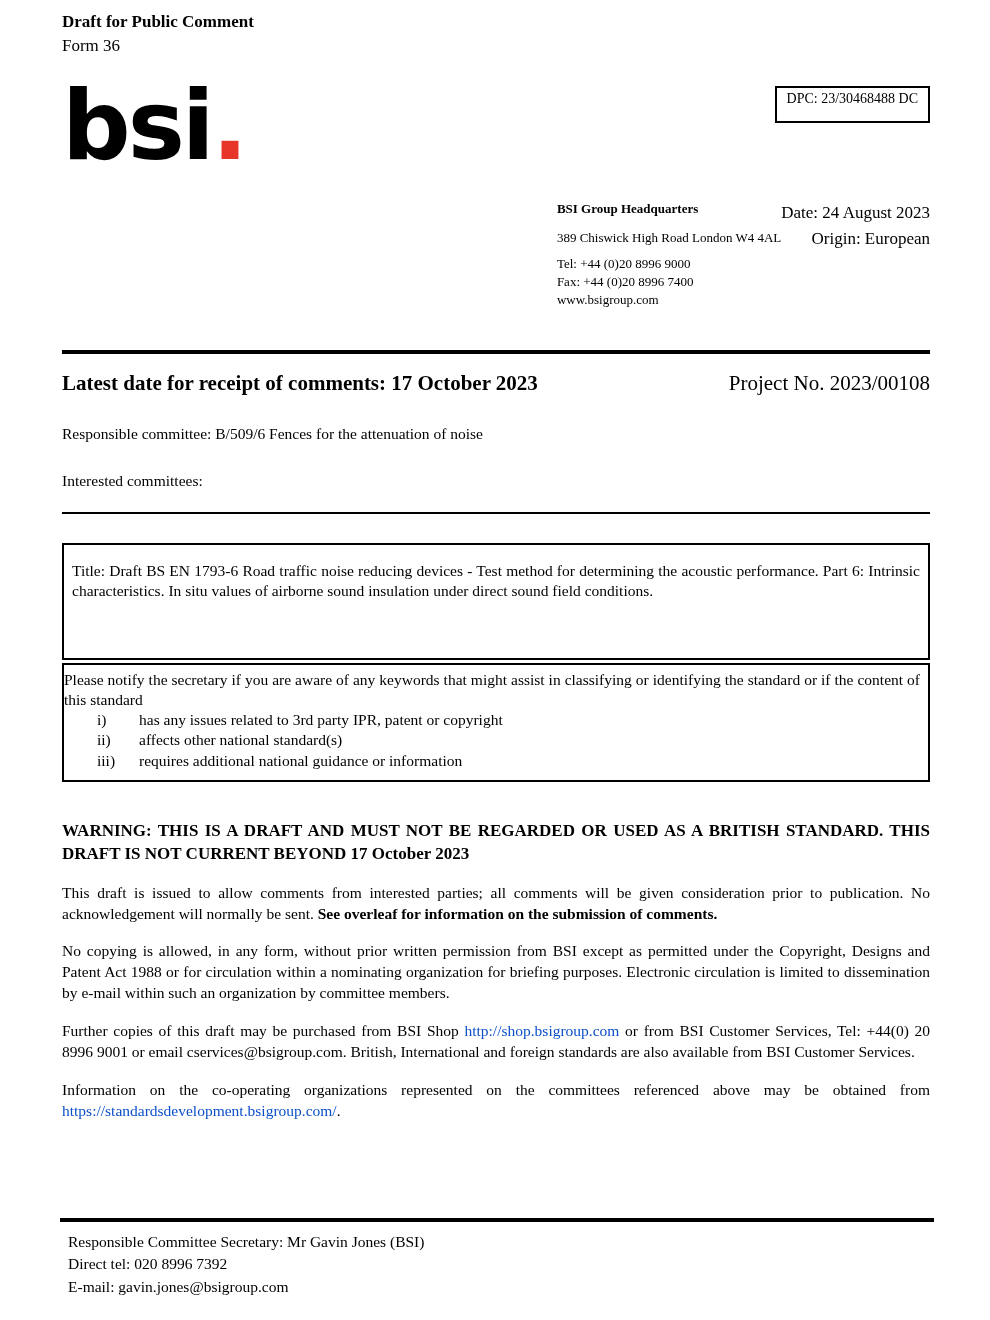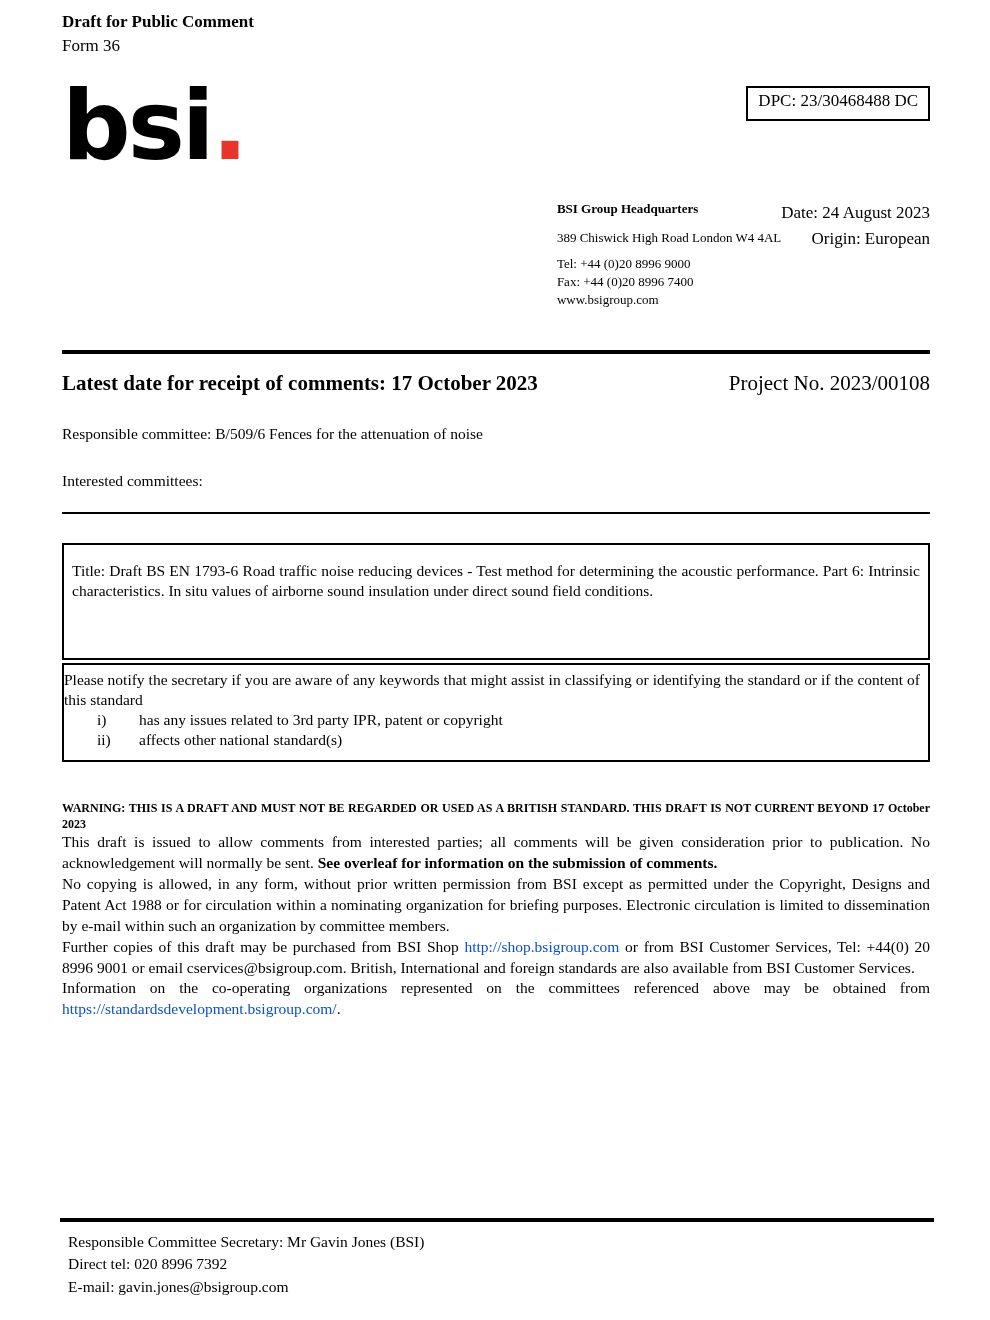--- a/index.html
+++ b/index.html
@@ -13,21 +13,21 @@
 
   .draft-label { font-weight:bold; font-size:17px; }
   .form-row { text-align:left; font-size:17px; margin-top:4px; }
 
   .logo-dpc-row { display:flex; justify-content:space-between; align-items:flex-start; margin-top:30px;gap:44px; }
   .logo {
     font-family:"DejaVu Sans", sans-serif; font-weight:bold;
     font-size:96px; line-height:0.92; letter-spacing:-3px; margin-top:-4px;
   }
   .logo .dot { color:var(--dot-color,#e8352a); }
-  .dpc-box { border:2px solid #000; padding:3px 10px 8px 10px; font-size:17px; white-space:nowrap; }
+  .dpc-box { border:2px solid #000; padding:3px 10px 14px 10px; font-size:14px; white-space:nowrap; }
 
   .addr-meta-row { display:flex; justify-content:flex-end; margin-top:30px; }
   .address { font-size:13px; line-height:1.35; }
   .addr-title { font-weight:bold; margin-bottom:11px; }
   .addr-line1 { margin-bottom:9px; }
   .meta { text-align:right; font-size:17px; line-height:1.5; }
 
   .rule-thick { border:none; border-top:4px solid #000; margin-top:42px; }
   .rule-thin  { border:none; border-top:2px solid #000; margin-top:22px; }
 
@@ -38,23 +38,23 @@
 
   .title-box {
     border:2px solid #000; margin-top:29px; padding:16px 8px;
     font-size:15.5px; line-height:1.3; min-height:117px; text-align:justify;
   }
   .keywords-box { border:2px solid #000; margin-top:3px; padding:5px 8px 9px 0; font-size:15.5px; line-height:1.3; }
   .kw-intro { text-align:justify; }
   .kw-item { display:flex; }
   .kw-num { width:42px; margin-left:33px; flex:none; }
 
-  .warning { margin-top:38px; font-size:12px; font-weight:bold; line-height:1.35; text-align:justify; }
+  .warning { margin-top:38px; font-size:17px; font-weight:bold; line-height:1.35; text-align:justify; }
 
-  .para { font-size:15.5px; line-height:1.35; text-align:justify; }
+  .para { margin-top:17px; font-size:15.5px; line-height:1.35; text-align:justify; }
   .bold { font-weight:bold; }
   a.doc-link, .doc-link { color:var(--link-color,#0b50c9); text-decoration:none; cursor:pointer; }
 
   .footer-section { position:absolute; left:60px; right:56px; bottom:22px; }
   .footer-rule { border:none; border-top:4px solid #000; }
   .footer-text { margin:9px 0 0 8px; font-size:15.5px; line-height:1.45; }
 </style>
 </head>
 <body>
 
@@ -101,20 +101,24 @@
   <div class="keywords-box">
     <div class="kw-intro">Please notify the secretary if you are aware of any keywords that might assist in classifying or identifying the standard or if the content of this standard</div>
     <div class="kw-item">
       <span class="kw-num">i)</span>
       <span>has any issues related to 3rd party IPR, patent or copyright</span>
     </div>
     <div class="kw-item">
       <span class="kw-num">ii)</span>
       <span>affects other national standard(s)</span>
     </div>
+    <div class="kw-item">
+      <span class="kw-num">iii)</span>
+      <span>requires additional national guidance or information</span>
+    </div>
   </div>
 
   <div class="warning">WARNING: THIS IS A DRAFT AND MUST NOT BE REGARDED OR USED AS A BRITISH STANDARD. THIS DRAFT IS NOT CURRENT BEYOND 17 October 2023</div>
 
   <div class="para"><span>This draft is issued to allow comments from interested parties; all comments will be given consideration prior to publication. No acknowledgement will normally be sent. </span><span class="bold">See overleaf for information on the submission of comments.</span></div>
 
   <div class="para">No copying is allowed, in any form, without prior written permission from BSI except as permitted under the Copyright, Designs and Patent Act 1988 or for circulation within a nominating organization for briefing purposes. Electronic circulation is limited to dissemination by e-mail within such an organization by committee members.</div>
 
   <div class="para"><span>Further copies of this draft may be purchased from BSI Shop </span><span class="doc-link">http://shop.bsigroup.com</span><span> or from BSI Customer Services, Tel: +44(0) 20 8996 9001 or email cservices@bsigroup.com. British, International and foreign standards are also available from BSI Customer Services.</span></div>
 

